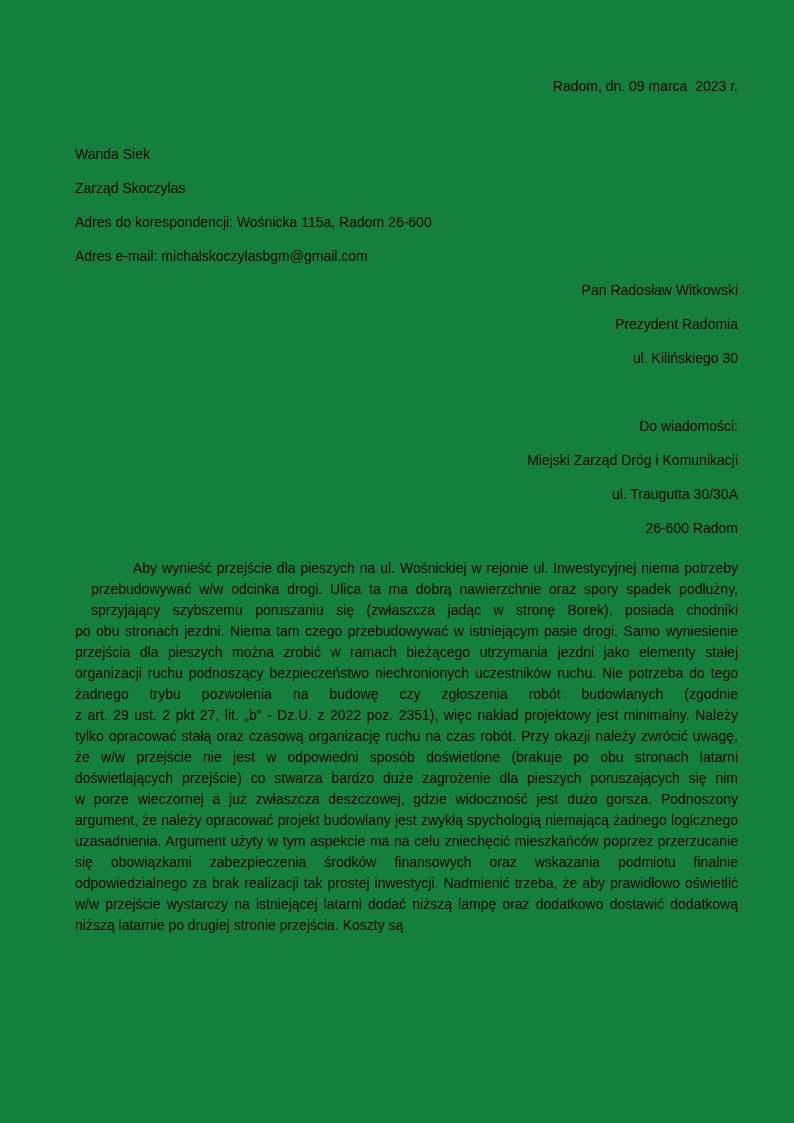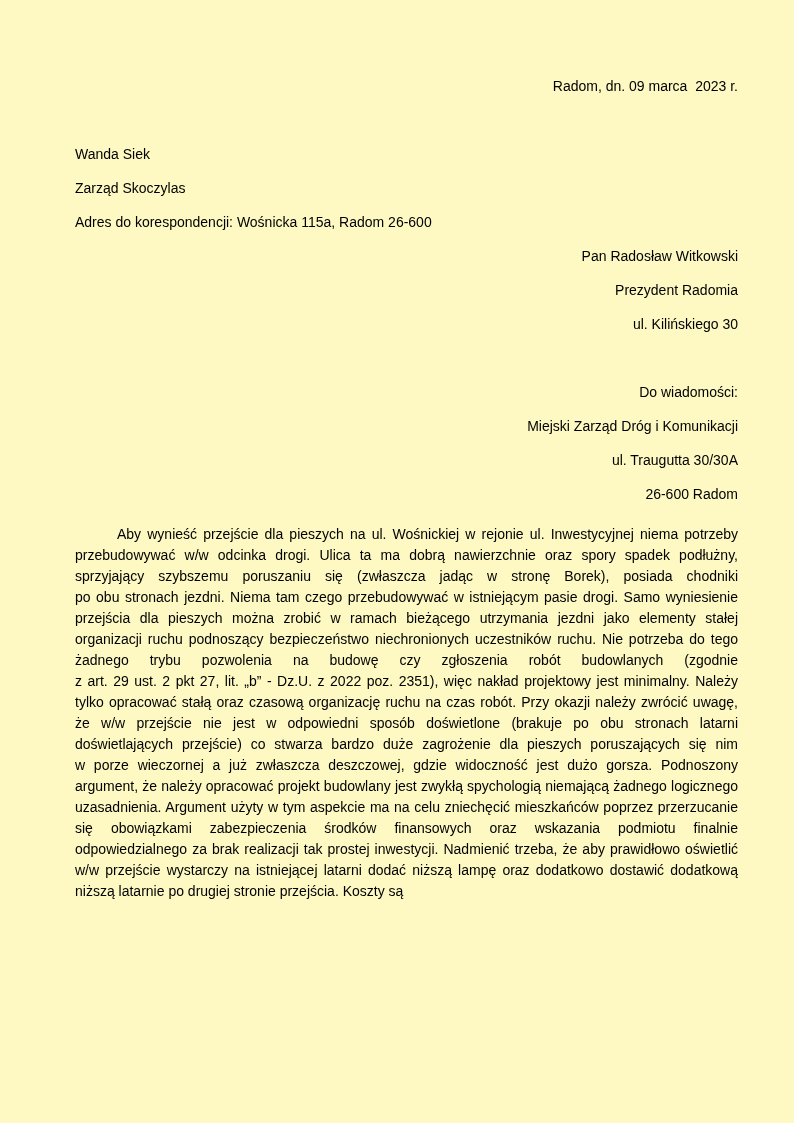--- a/index.html
+++ b/index.html
@@ -5,21 +5,21 @@
 <style>
   html, body {
     margin: 0;
     padding: 0;
     background: #ffffff;
   }
   .page {
     position: relative;
     width: 794px;
     height: 1123px;
-    background: #fef9c3;
+    background: #15803d;
     color: #000000;
     font-family: "Liberation Sans", sans-serif;
     overflow: hidden;
   }
   .content {
     position: absolute;
     left: 75px;
     right: 56px;
     top: 0;
     padding-top: 69px;
@@ -48,34 +48,36 @@
     line-height: 21px;
   }
   .seg {
     text-align: justify;
   }
   .seg.just-last {
     text-align-last: justify;
   }
   .seg.indent {
     text-indent: 42px;
+    margin-left: 16px;
   }
 </style>
 </head>
 <body>
 
 <div class="page">
   <div class="content">
 
     <div class="hline right">Radom, dn. 09 marca  2023 r.</div>
 
     <div class="sender-block">
       <div class="hline">Wanda Siek</div>
       <div class="hline">Zarząd Skoczylas</div>
       <div class="hline">Adres do korespondencji: Wośnicka 115a, Radom 26-600</div>
+      <div class="hline">Adres e-mail: michalskoczylasbgm@gmail.com</div>
     </div>
 
     <div class="recipient-block">
       <div class="hline right">Pan Radosław Witkowski</div>
       <div class="hline right">Prezydent Radomia</div>
       <div class="hline right">ul. Kilińskiego 30</div>
     </div>
 
     <div class="cc-block">
       <div class="hline right">Do wiadomości:</div>

